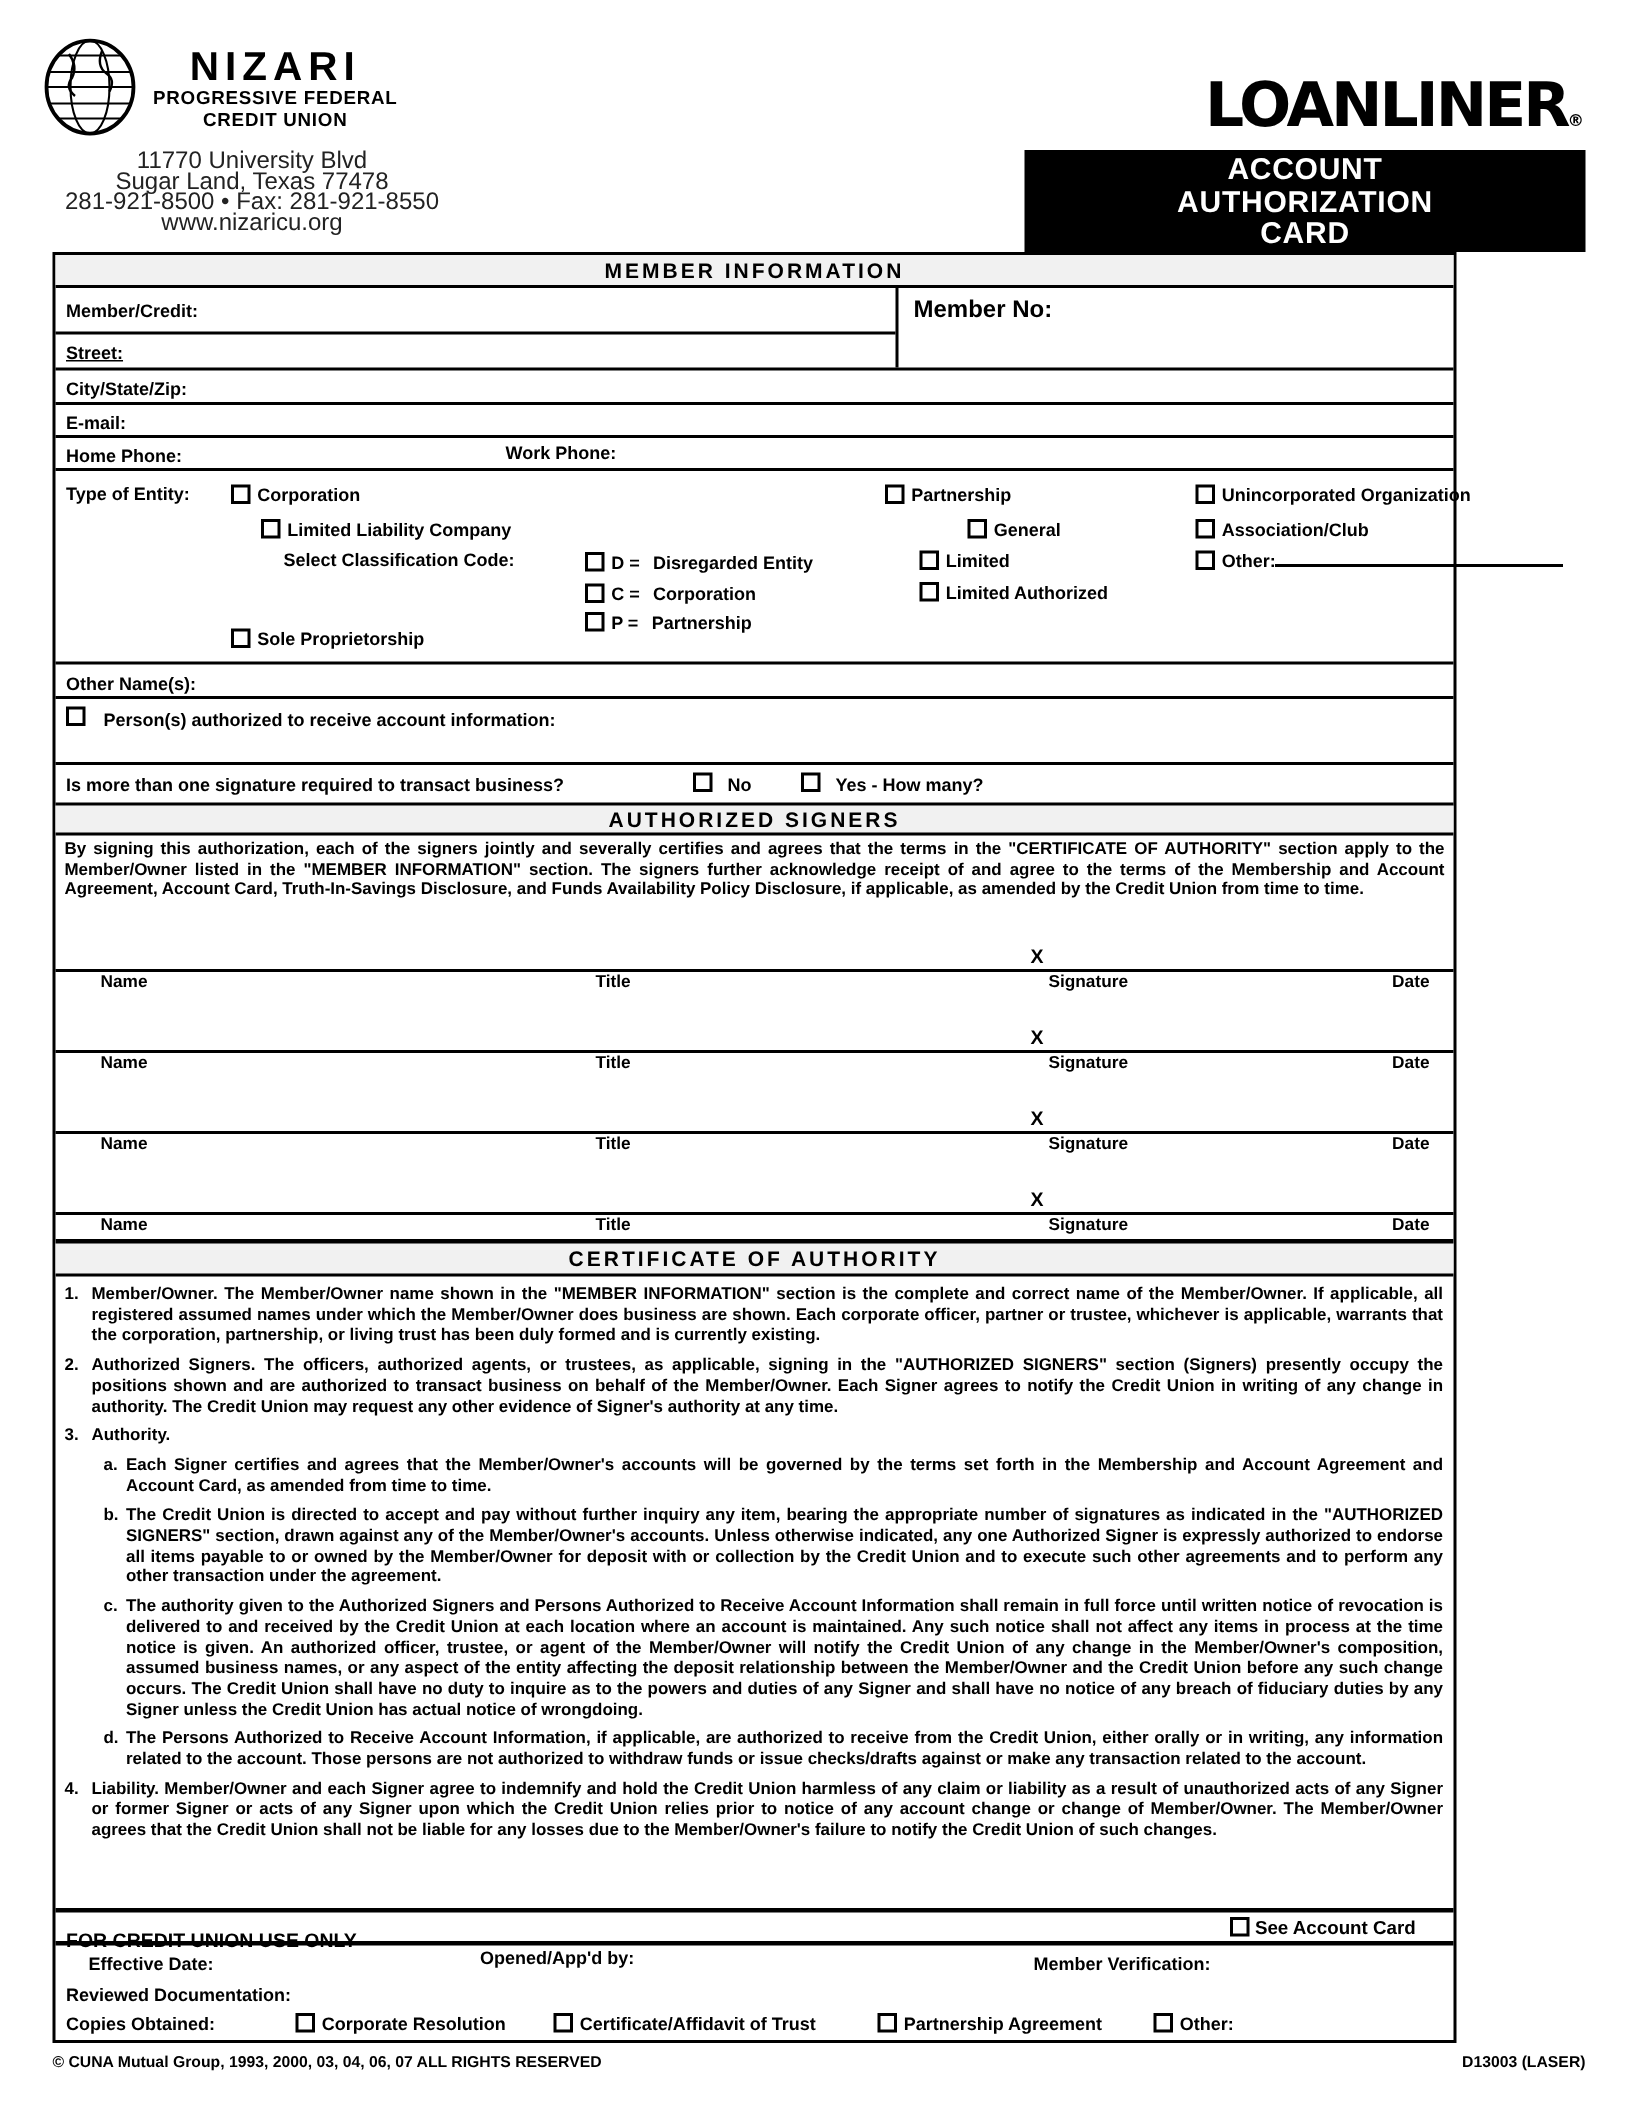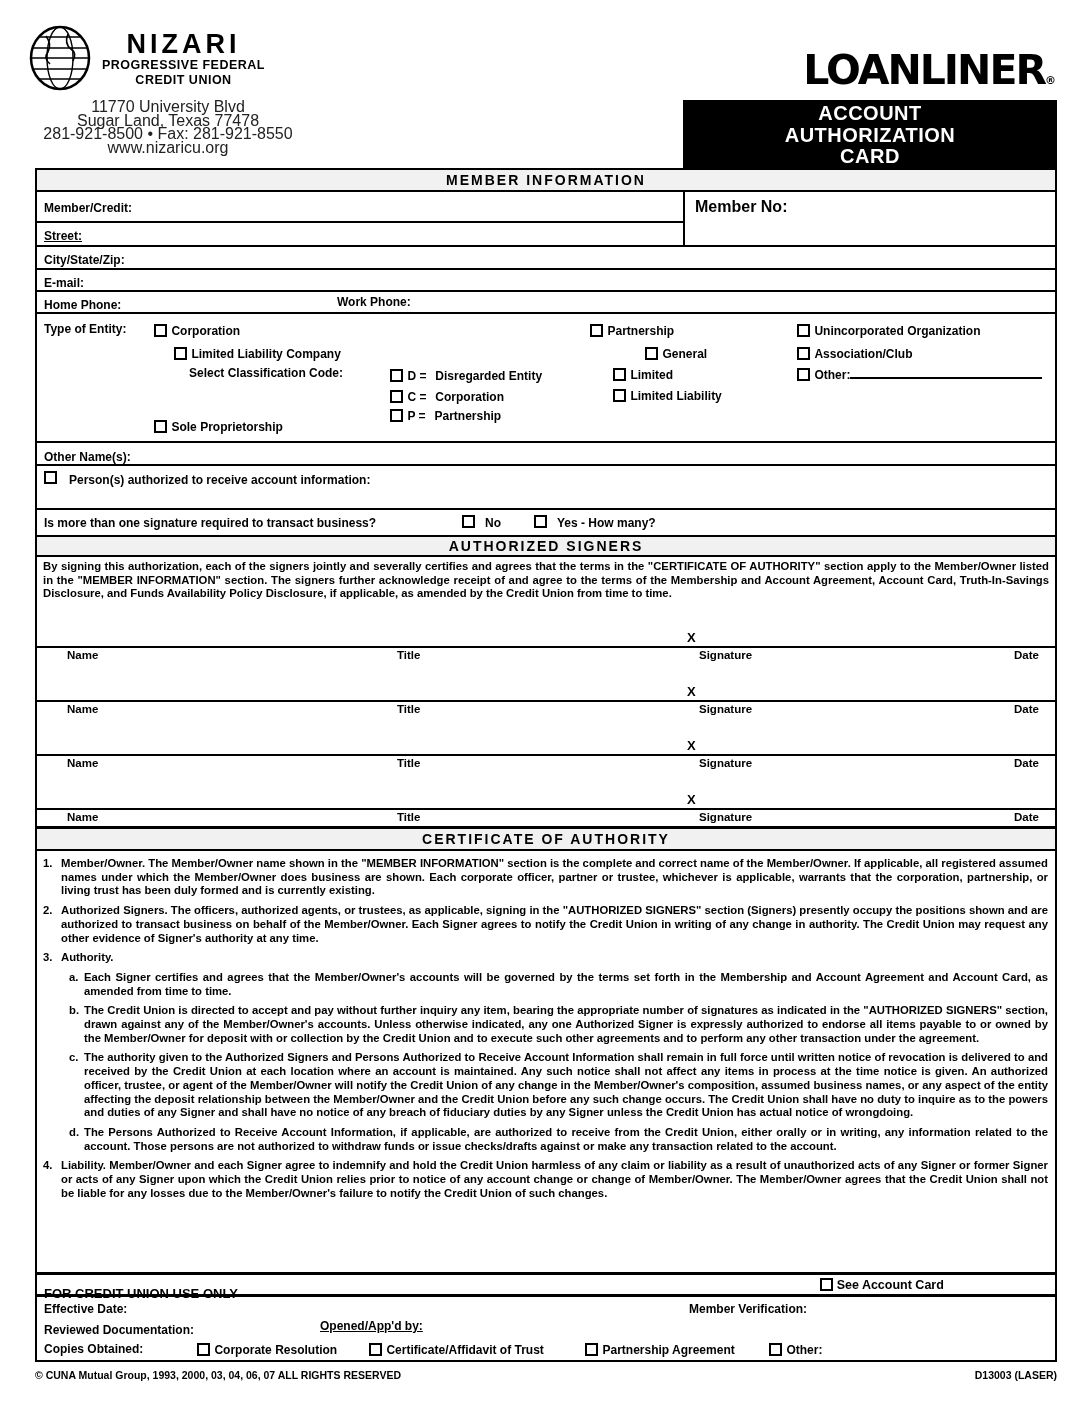--- a/index.html
+++ b/index.html
@@ -26,21 +26,21 @@
   .brand { position:absolute; left:690px; top:48px; width:366px; text-align:right;
            font-family:"DejaVu Sans", sans-serif; font-weight:bold; font-size:41px;
            letter-spacing:-2px; line-height:44px; white-space:nowrap; }
   .brand .reg { font-size:11px; vertical-align:baseline; letter-spacing:0; }
 
   .card-box { position:absolute; left:683px; top:100px; width:374px; height:68px;
               background:#000; color:#fff; text-align:center; font-weight:bold;
               font-size:20px; line-height:21.5px; padding-top:3px; letter-spacing:0.5px; }
 
   
-  .form { position:absolute; left:35px; top:168px; width:1022px; border:2px solid #000; background:#fff; }
+  .form { position:absolute; left:35px; top:168px; width:936px; border:2px solid #000; background:#fff; }
   .bb2 { border-bottom:2px solid #000; }
   .bb3 { border-bottom:3px solid #000; }
   .bar { height:22px; background:#f1f1f1; text-align:center; font-weight:bold;
          font-size:14px; letter-spacing:2px; line-height:21px; }
   .bar-top { border-top:3px solid #000; height:25px; }
 
   .mi-top { display:flex; height:55px; }
   .mi-left { flex:1; }
   .mi-left .r1 { height:31px; border-bottom:2px solid #000; padding:6px 0 0 7px; }
   .mi-left .r2 { height:22px; padding:3px 0 0 7px;text-decoration:underline; }
@@ -151,21 +151,21 @@
     <span class="lbl abs" style="left:152px; top:52px;">Select Classification Code:</span>
     <div class="item" style="left:117px; top:103px;"><span class="cb"></span> <span class="lbl">Sole Proprietorship</span></div>
 
     <div class="item" style="left:353px; top:52px;"><span class="cb"></span> <span class="code">D =</span>&nbsp; <span class="lbl">Disregarded Entity</span></div>
     <div class="item" style="left:353px; top:73px;"><span class="cb"></span> <span class="code">C =</span>&nbsp; <span class="lbl">Corporation</span></div>
     <div class="item" style="left:353px; top:92px;"><span class="cb"></span> <span class="code">P =</span>&nbsp; <span class="lbl">Partnership</span></div>
 
     <div class="item" style="left:553px; top:7px;"><span class="cb"></span> <span class="lbl">Partnership</span></div>
     <div class="item" style="left:608px; top:30px;"><span class="cb"></span> <span class="lbl">General</span></div>
     <div class="item" style="left:576px; top:51px;"><span class="cb"></span> <span class="lbl">Limited</span></div>
-    <div class="item" style="left:576px; top:72px;"><span class="cb"></span> <span class="lbl">Limited Liability</span></div>
+    <div class="item" style="left:576px; top:72px;"><span class="cb"></span> <span class="lbl">Limited Authorized</span></div>
 
     <div class="item" style="left:760px; top:7px;"><span class="cb"></span> <span class="lbl">Unincorporated Organization</span></div>
     <div class="item" style="left:760px; top:30px;"><span class="cb"></span> <span class="lbl">Association/Club</span></div>
     <div class="item" style="left:760px; top:51px;"><span class="cb"></span> <span class="lbl">Other:</span><span class="other-line"></span></div>
   </div>
 
   <div class="frow bb2" style="height:23px; padding-top:4px;">
     <span class="lbl">Other Name(s):</span>
   </div>
 
@@ -268,22 +268,22 @@
 
   <div class="cu-bar bb3">
     <span>FOR CREDIT UNION USE ONLY</span>
     <span class="abs" style="left:783px; top:2px;">
       <span class="cb"></span>
       <span class="cu-lbl" style="font-size:12.5px;">See Account Card</span>
     </span>
   </div>
 
   <div class="cu-r1">
-    <span class="cu-lbl abs" style="left:7px; top:5px;">Effective Date:</span>
-    <span class="cu-lbl abs" style="left:283px; top:22px;text-decoration:underline;">Opened/App'd by:</span>
+    <span class="cu-lbl abs" style="left:22px; top:5px;">Effective Date:</span>
+    <span class="cu-lbl abs" style="left:283px; top:1px;">Opened/App'd by:</span>
     <span class="cu-lbl abs" style="left:652px; top:5px;">Member Verification:</span>
   </div>
 
   <div class="cu-r2">
     <span class="cu-lbl abs" style="left:7px; top:4px;">Reviewed Documentation:</span>
   </div>
 
   <div class="cu-r3">
     <span class="cu-lbl abs" style="left:7px; top:4px;">Copies Obtained:</span>
     <span class="abs" style="left:160px; top:2px; white-space:nowrap;"><span class="cb"></span> <span class="cu-lbl">Corporate Resolution</span></span>

